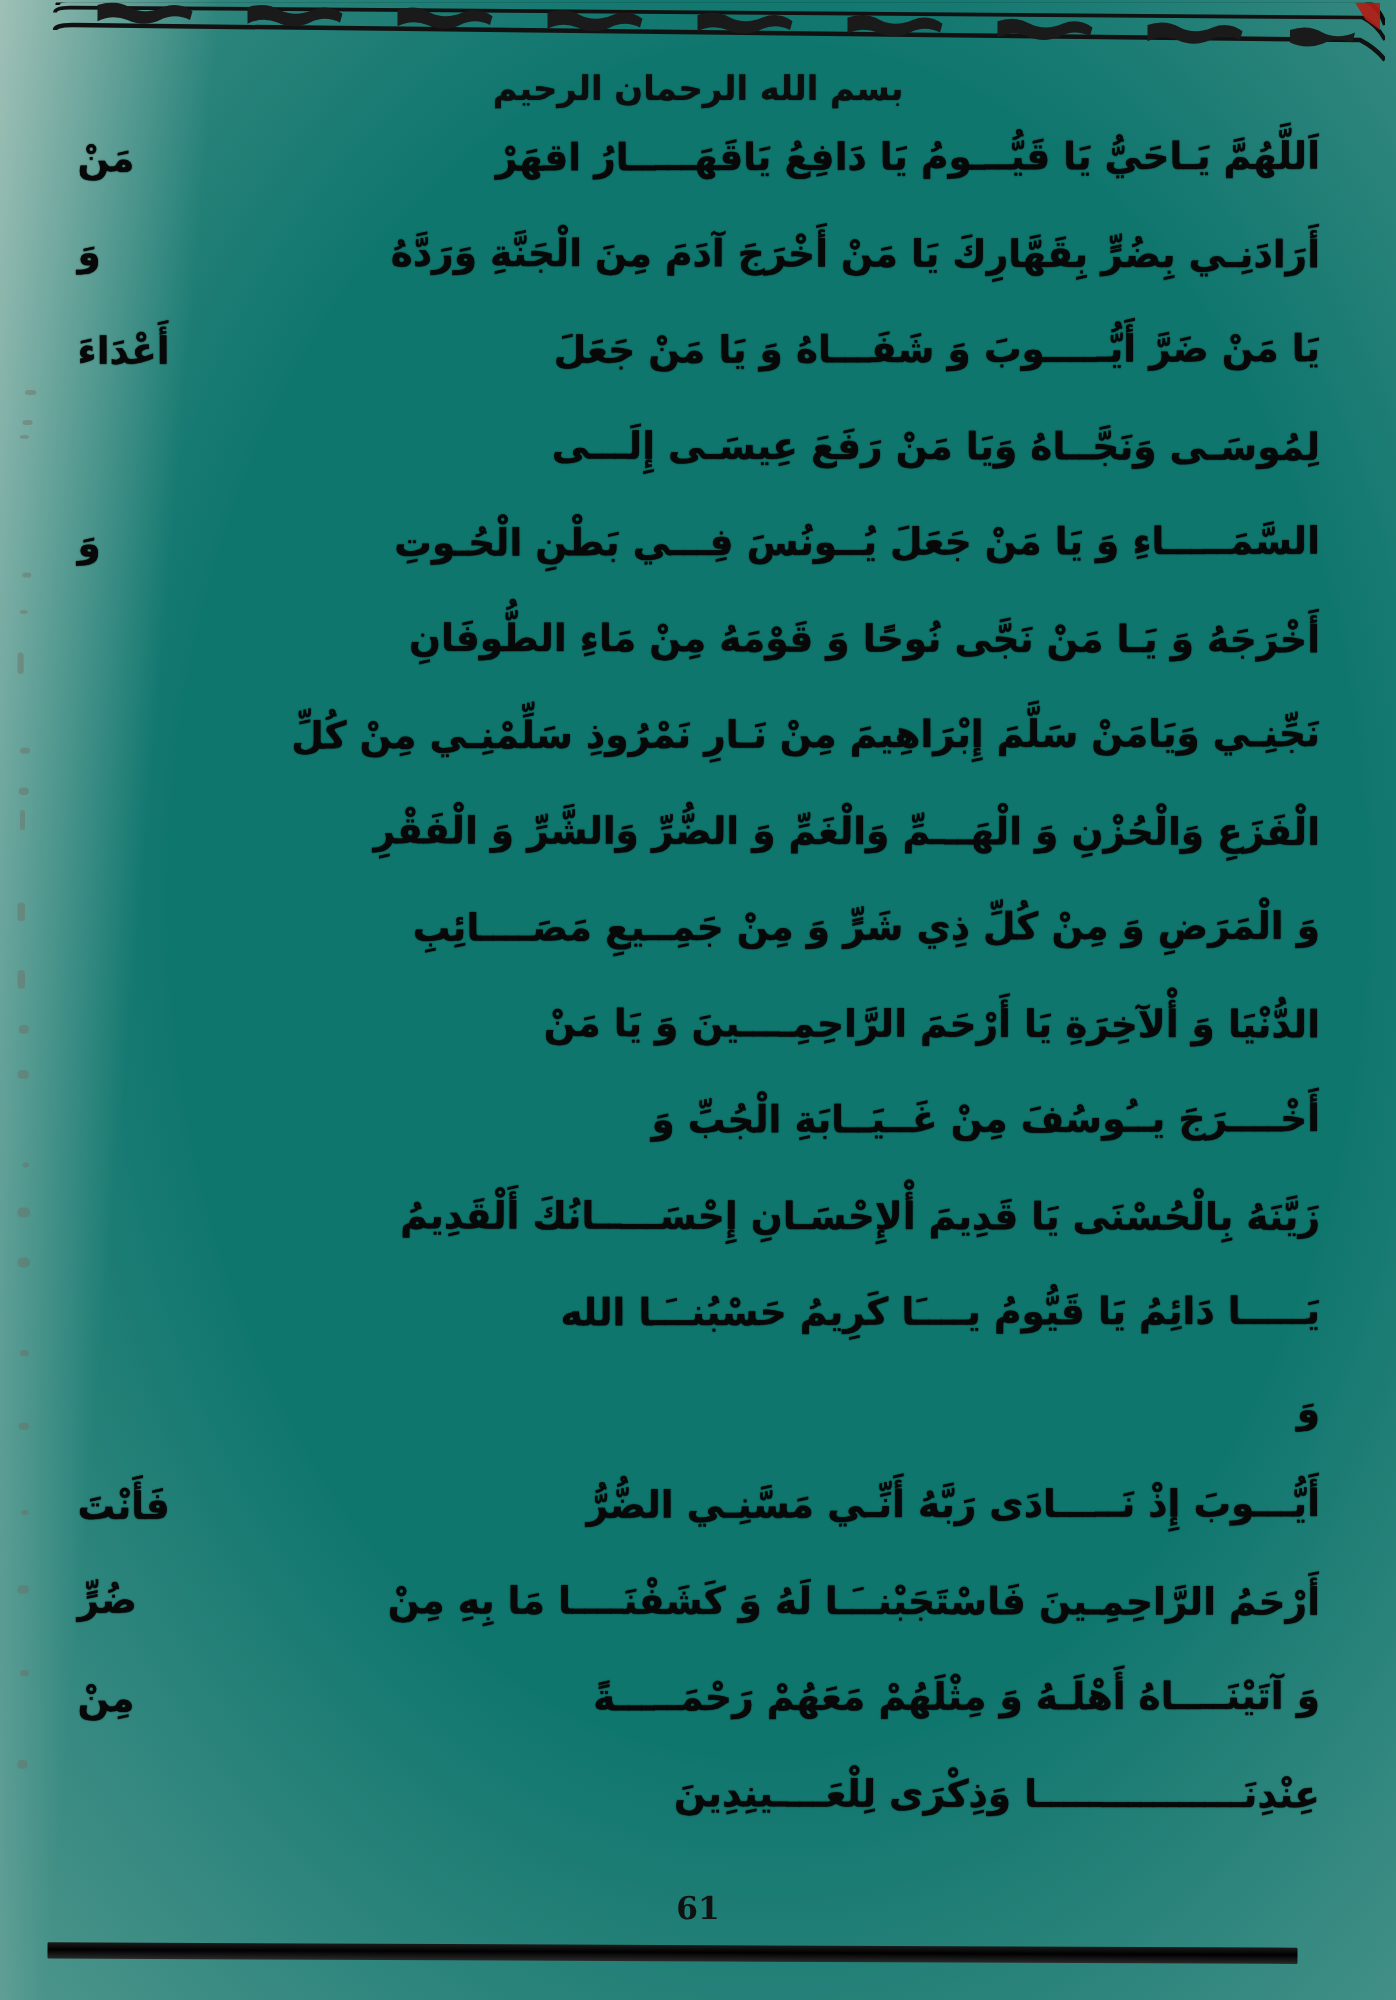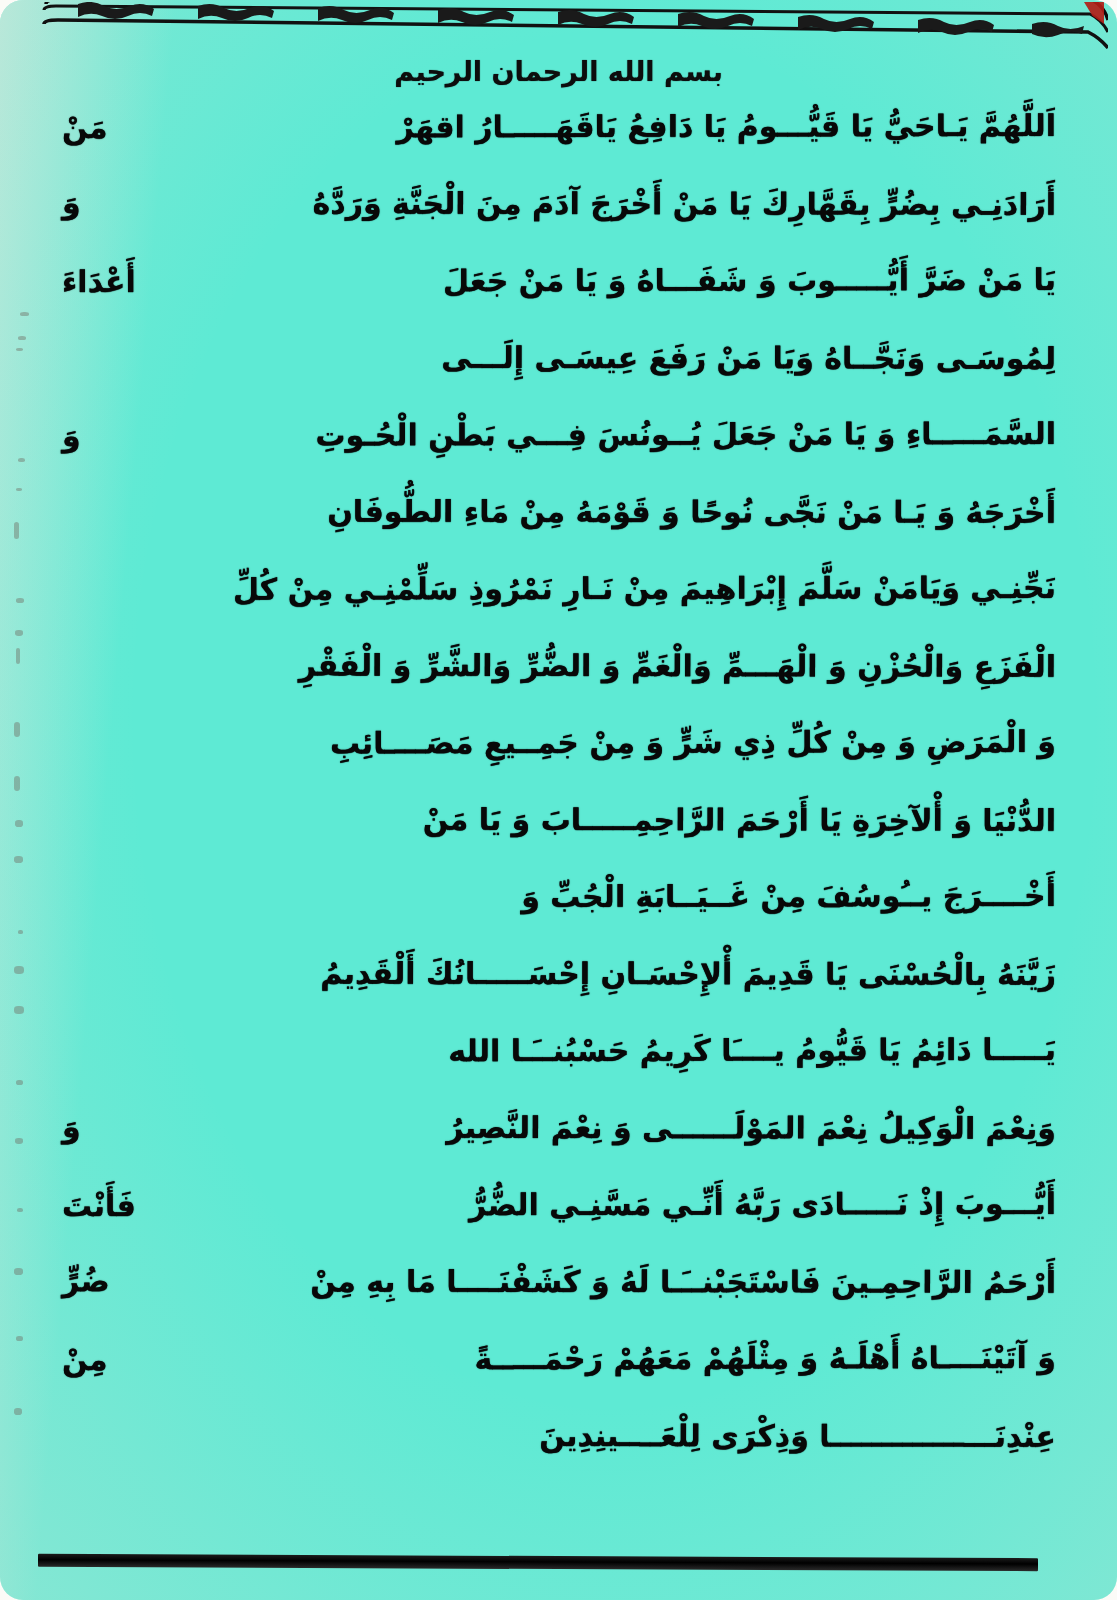--- a/index.html
+++ b/index.html
@@ -7,24 +7,23 @@
     margin: 0;
     padding: 0;
     background: #fbfbf7;
   }
 
   .page {
     position: relative;
     width: 1117px;
     height: 1600px;
     margin: 0 auto;
-    background: #5eead4;
+    background: #0f766e;
     overflow: hidden;
     font-family: "DejaVu Sans", "Liberation Sans", sans-serif;
-    border-radius: 23px;
   }
 
   
   .paper-tone {
     position: absolute;
     inset: 0;
     background:
       radial-gradient(ellipse at 55% 45%, rgba(255,255,255,0) 55%, rgba(225,222,210,0.30) 100%),
       linear-gradient(95deg, rgba(238,235,225,0.55) 0%, rgba(255,255,255,0) 14%);
     pointer-events: none;
@@ -204,37 +203,36 @@
     </div>
     <div class="text-line">
       <span>الْفَزَعِ وَالْحُزْنِ وَ  الْهَـــمِّ وَالْغَمِّ  وَ  الضُّرِّ وَالشَّرِّ وَ الْفَقْرِ</span>
       <span></span>
     </div>
     <div class="text-line">
       <span>وَ  الْمَرَضِ  وَ  مِنْ  كُلِّ ذِي شَرٍّ  وَ مِنْ جَمِــيعِ مَصَــــائِبِ</span>
       <span></span>
     </div>
     <div class="text-line">
-      <span>الدُّنْيَا وَ أْلآخِرَةِ يَا أَرْحَمَ الرَّاحِمِـــــابَ  وَ  يَا  مَنْ</span>
+      <span>الدُّنْيَا وَ أْلآخِرَةِ يَا أَرْحَمَ الرَّاحِمِــــينَ  وَ  يَا  مَنْ</span>
       <span></span>
     </div>
     <div class="text-line">
       <span>أَخْــــرَجَ  يــُوسُفَ مِنْ غَــيَــابَةِ الْجُبِّ  وَ</span>
       <span></span>
     </div>
     <div class="text-line">
       <span>زَيَّنَهُ بِالْحُسْنَى يَا قَدِيمَ أْلإِحْسَـانِ  إِحْسَـــــانُكَ أَلْقَدِيمُ</span>
       <span></span>
     </div>
     <div class="text-line">
       <span>يَـــــا  دَائِمُ يَا  قَيُّومُ يــــَا  كَرِيمُ حَسْبُنــَـا  الله</span>
       <span></span>
     </div>
     <div class="text-line">
-      <span>وَنِعْمَ الْوَكِيلُ نِعْمَ المَوْلَــــــى  وَ نِعْمَ النَّصِيرُ</span>
       <span>وَ</span>
     </div>
     <div class="text-line">
       <span>أَيُّـــوبَ إِذْ نَـــــادَى  رَبَّهُ أَنِّـي مَسَّنِـي الضُّرُّ</span>
       <span>فَأَنْتَ</span>
     </div>
     <div class="text-line">
       <span>أَرْحَمُ الرَّاحِمِـينَ فَاسْتَجَبْنــَـا لَهُ وَ كَشَفْنَــــا  مَا بِهِ مِنْ</span>
       <span>ضُرٍّ</span>
     </div>
@@ -266,16 +264,17 @@
     <span style="left:10px;  top:676px; width:10px; height:8px;"></span>
     <span style="left:10px;  top:716px; width:10px; height:8px;"></span>
     <span style="left:12px;  top:790px; width:7px;  height:5px;"></span>
     <span style="left:11px;  top:848px; width:8px;  height:6px;"></span>
     <span style="left:13px;  top:918px; width:6px;  height:4px;"></span>
     <span style="left:10px;  top:978px; width:9px;  height:7px;"></span>
     <span style="left:12px;  top:1046px;width:7px;  height:5px;"></span>
     <span style="left:10px;  top:1118px;width:8px;  height:7px;"></span>
   </div>
 
+  <div class="page-number">61</div>
 
   <div class="bottom-rule"></div>
 
 </div>
 
 </body></html>

